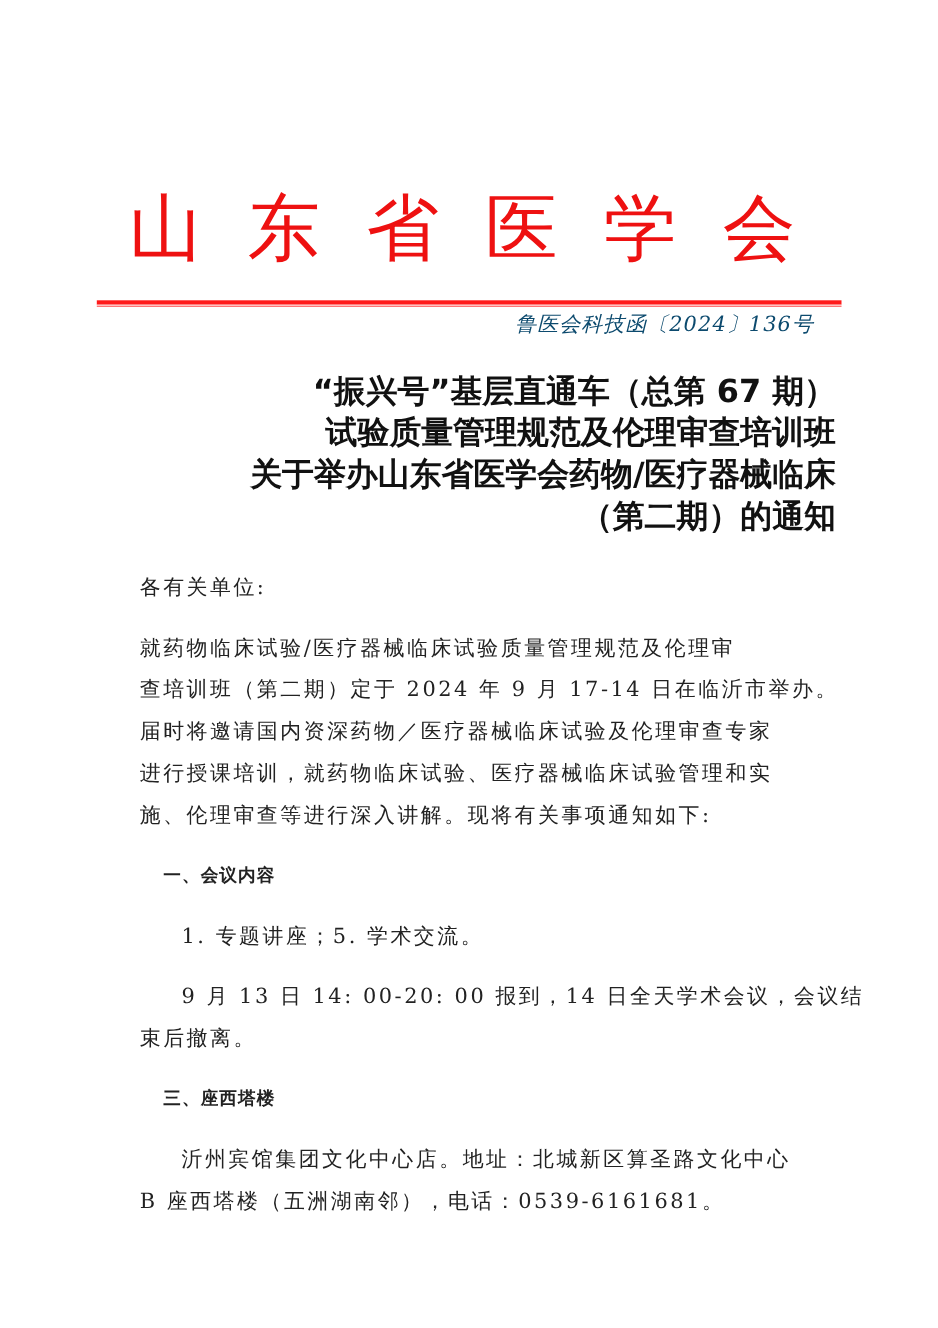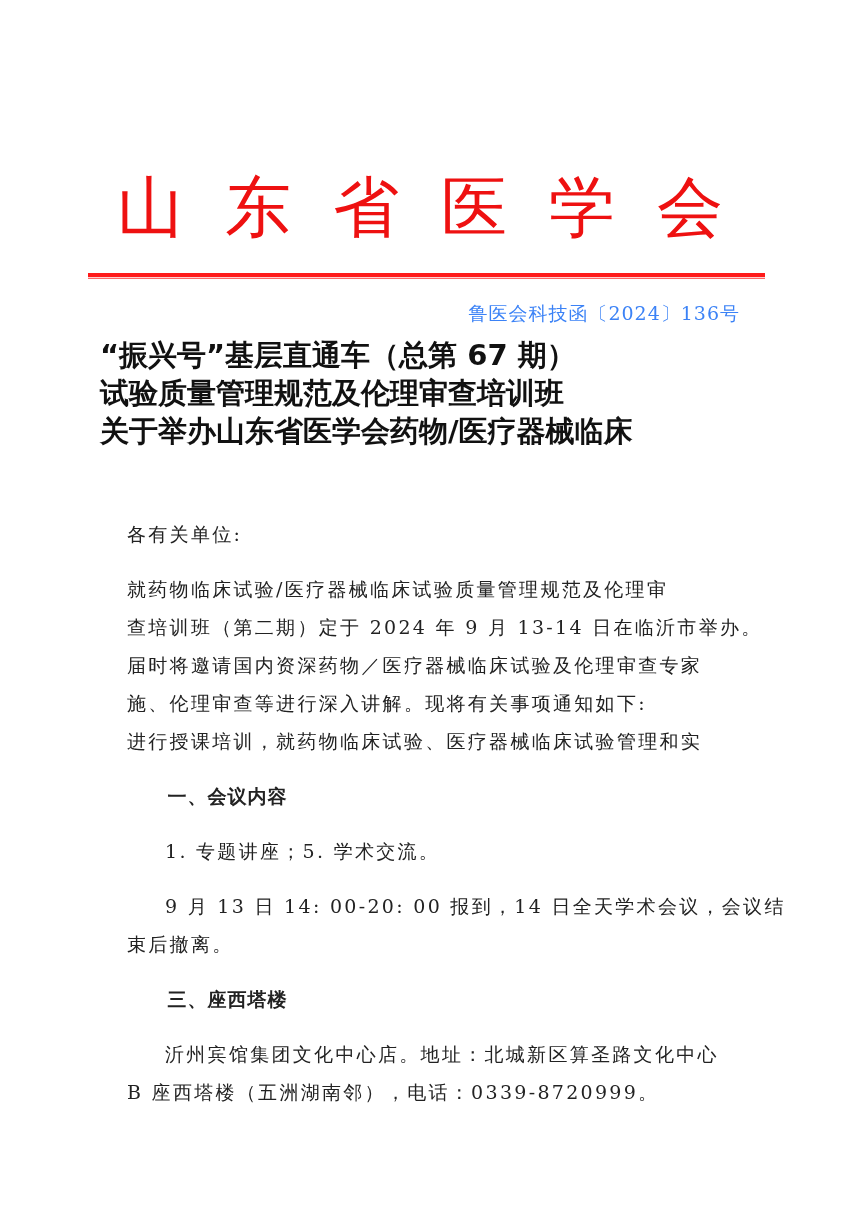--- a/index.html
+++ b/index.html
@@ -49,32 +49,33 @@
       height: 1px;
       background: #ffd0d0;
     }
     .red-rule .thin {
       height: 1px;
       background: #ff6666;
     }
     .doc-number {
       position: absolute;
       right: 113px;
-      top: 301px;
+      top: 282px;
       font-size: 19px;
       letter-spacing: 1px;
-      color: #3b82f6;
+      color: #0c4a6e;
       font-family: "DejaVu Serif", "Liberation Serif", serif;
+      font-style: italic;
     }
     .title-block {
       position: absolute;
       left: 100px;
       top: 336px;
       width: 660px;
-      text-align: left;
+      text-align: right;
       font-family: "DejaVu Sans", "Liberation Sans", sans-serif;
       font-weight: bold;
       font-size: 29px;
       line-height: 38px;
       color: #111;
     }
     .title-block div {
       white-space: nowrap;
     }
     .body-text {
@@ -90,24 +91,24 @@
     }
     .para {
       margin: 17px;
       text-align: justify;
       text-align-last: left;
     }
     .indent { text-indent: 2em; }
     .heading {
       font-family: "DejaVu Sans", "Liberation Sans", sans-serif;
       font-weight: bold;
-      font-size: 19px;
+      font-size: 16px;
       letter-spacing: 1px;
       text-indent: 2.4em;
-      margin: 12px;
+      margin: 0;
     }
     .line { white-space: nowrap; display: block; }
   </style>
 </head>
 <body>
 
 <div class="masthead">
   <span>山</span>
   <span>东</span>
   <span>省</span>
@@ -121,41 +122,42 @@
   <div class="gap"></div>
   <div class="thin"></div>
 </div>
 
 <div class="doc-number">鲁医会科技函〔2024〕136号</div>
 
 <div class="title-block">
   <div>“振兴号”基层直通车（总第 67 期）</div>
   <div>试验质量管理规范及伦理审查培训班</div>
   <div>关于举办山东省医学会药物/医疗器械临床</div>
+  <div>（第二期）的通知</div>
 </div>
 
 <div class="body-text">
   <p class="para">各有关单位:</p>
 
   <div class="para">
     <span class="line">就药物临床试验/医疗器械临床试验质量管理规范及伦理审</span>
-    <span class="line">查培训班（第二期）定于 2024 年 9 月 13-14 日在临沂市举办。</span>
+    <span class="line">查培训班（第二期）定于 2024 年 9 月 17-14 日在临沂市举办。</span>
     <span class="line">届时将邀请国内资深药物／医疗器械临床试验及伦理审查专家</span>
+    <span class="line">进行授课培训，就药物临床试验、医疗器械临床试验管理和实</span>
     <span class="line">施、伦理审查等进行深入讲解。现将有关事项通知如下:</span>
-    <span class="line">进行授课培训，就药物临床试验、医疗器械临床试验管理和实</span>
   </div>
 
   <p class="heading">一、会议内容</p>
   <div class="para">
     <span class="line indent">1. 专题讲座；5. 学术交流。</span>
   </div>
 
   <div class="para">
     <span class="line indent">9 月 13 日 14: 00-20: 00 报到，14 日全天学术会议，会议结</span>
     <span class="line">束后撤离。</span>
   </div>
 
   <p class="heading">三、座西塔楼</p>
   <div class="para">
     <span class="line indent">沂州宾馆集团文化中心店。地址：北城新区算圣路文化中心</span>
-    <span class="line">B 座西塔楼（五洲湖南邻），电话：0339-8720999。</span>
+    <span class="line">B 座西塔楼（五洲湖南邻），电话：0539-6161681。</span>
   </div>
 </div>
 
 </body></html>

